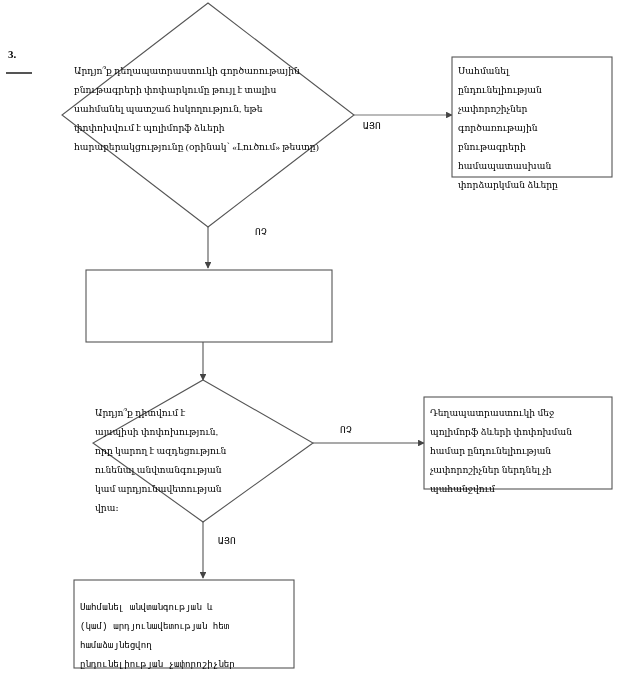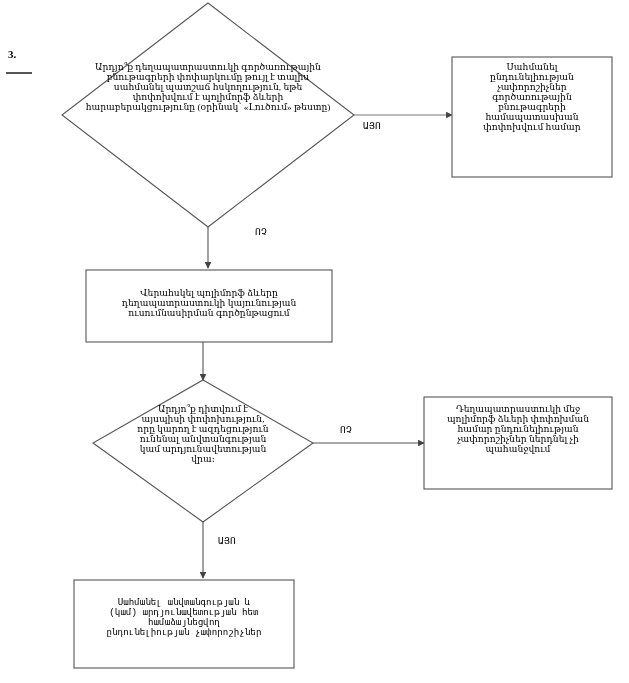--- a/index.html
+++ b/index.html
@@ -17,24 +17,23 @@
   }
   .svg-layer {
     position: absolute;
     left: 0;
     top: 0;
     width: 629px;
     height: 683px;
   }
   .node-text {
     position: absolute;
-    text-align: center;
     color: #000000;
     font-size: 9.2px;
-    line-height: 10px;
+    line-height: 19px;
     font-family: "Liberation Serif", "DejaVu Serif", serif;
     white-space: pre-line;
     z-index: 3;
   }
   .edge-label {
     position: absolute;
     color: #000000;
     font-size: 9.5px;
     font-family: Liberation Mono, monospace;
     letter-spacing: 0.3px;
@@ -121,25 +120,22 @@
 սահմանել պատշաճ հսկողություն, եթե
 փոփոխվում է պոլիմորֆ ձևերի
 հարաբերակցությունը (օրինակ՝ «Լուծում» թեստը)</div>
 
   <div class="node-text" style="left:458px; top:62px; width:148px;">Սահմանել
 ընդունելիության
 չափորոշիչներ
 գործառութային
 բնութագրերի
 համապատասխան
-փոփոխվում համար</div>
+փորձարկման ձևերը</div>
 
-  <div class="node-text" style="left:92px; top:288px; width:234px;">Վերահսկել պոլիմորֆ ձևերը
-դեղապատրաստուկի կայունության
-ուսումնասիրման գործընթացում</div>
 
   <div class="node-text" style="left:430px; top:404px; width:176px;">Դեղապատրաստուկի մեջ
 պոլիմորֆ ձևերի փոփոխման
 համար ընդունելիության
 չափորոշիչներ ներդնել չի
 պահանջվում</div>
 
   <div class="node-text decision-text" style="left:95px; top:404px; width:216px;">Արդյո՞ք դիտվում է
 այսպիսի փոփոխություն,
 որը կարող է ազդեցություն

